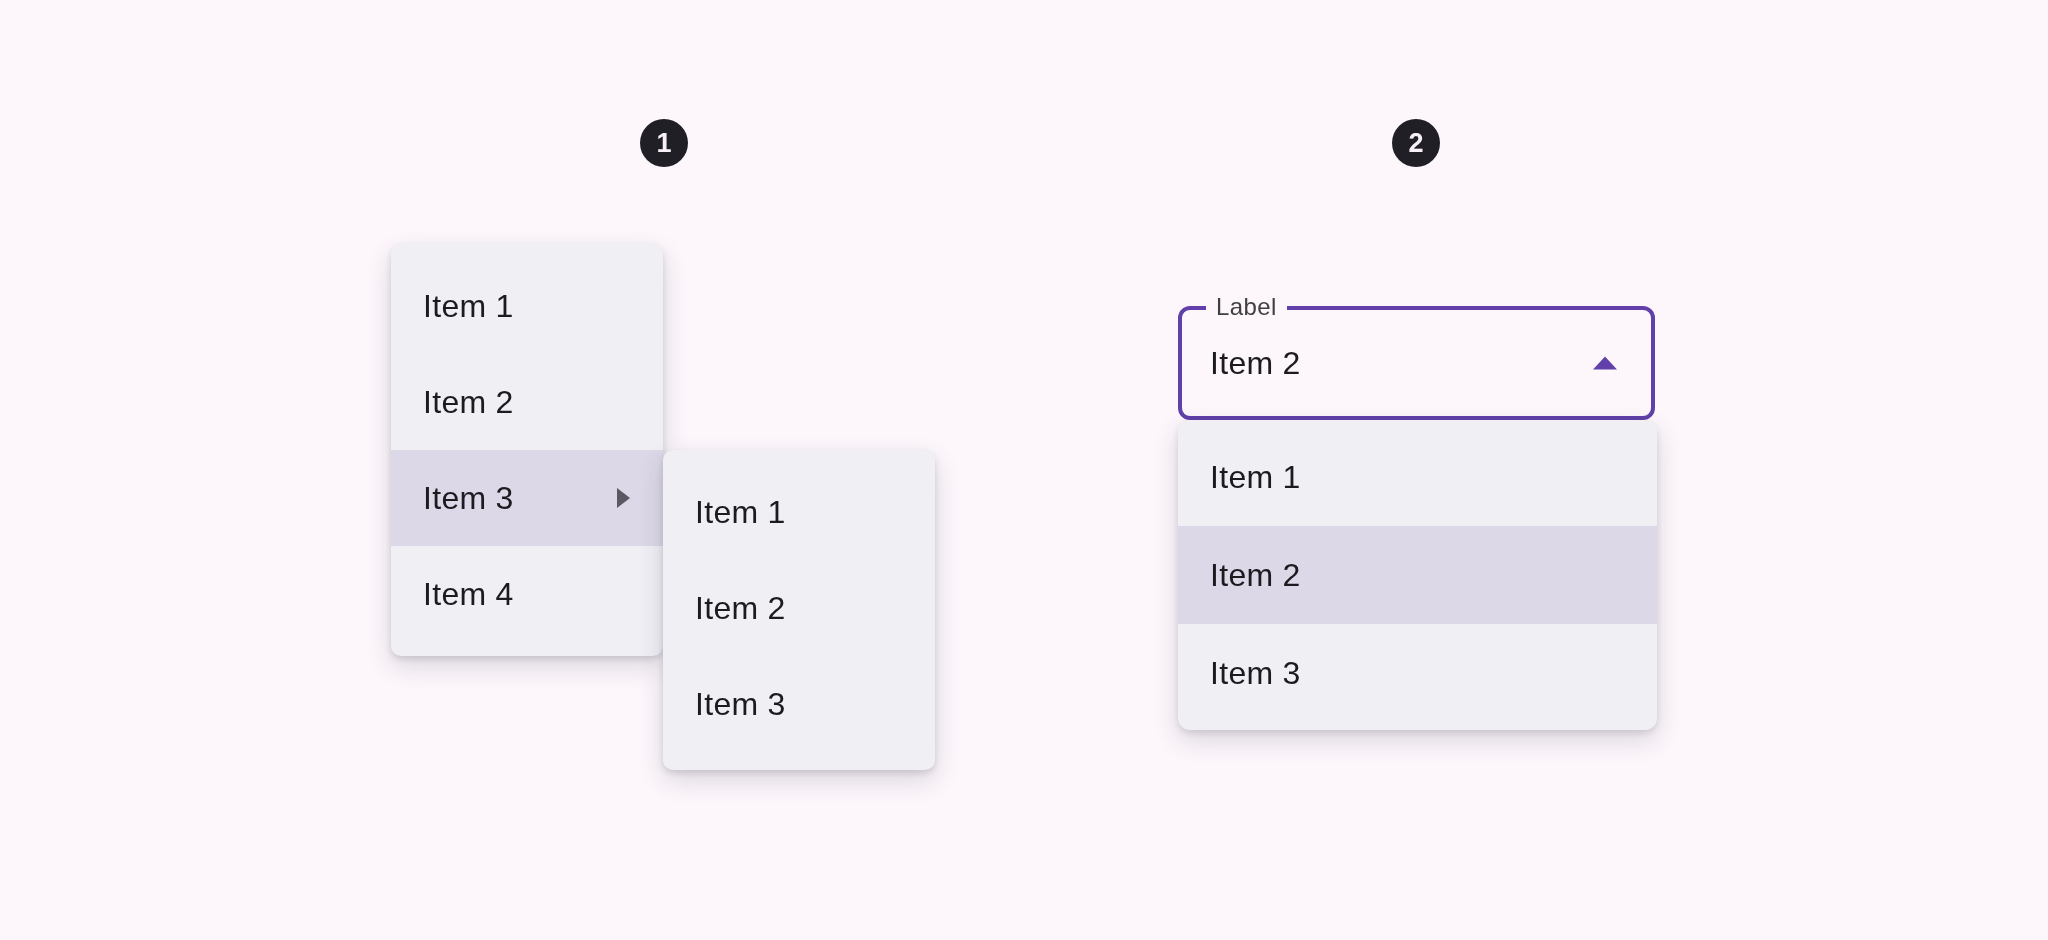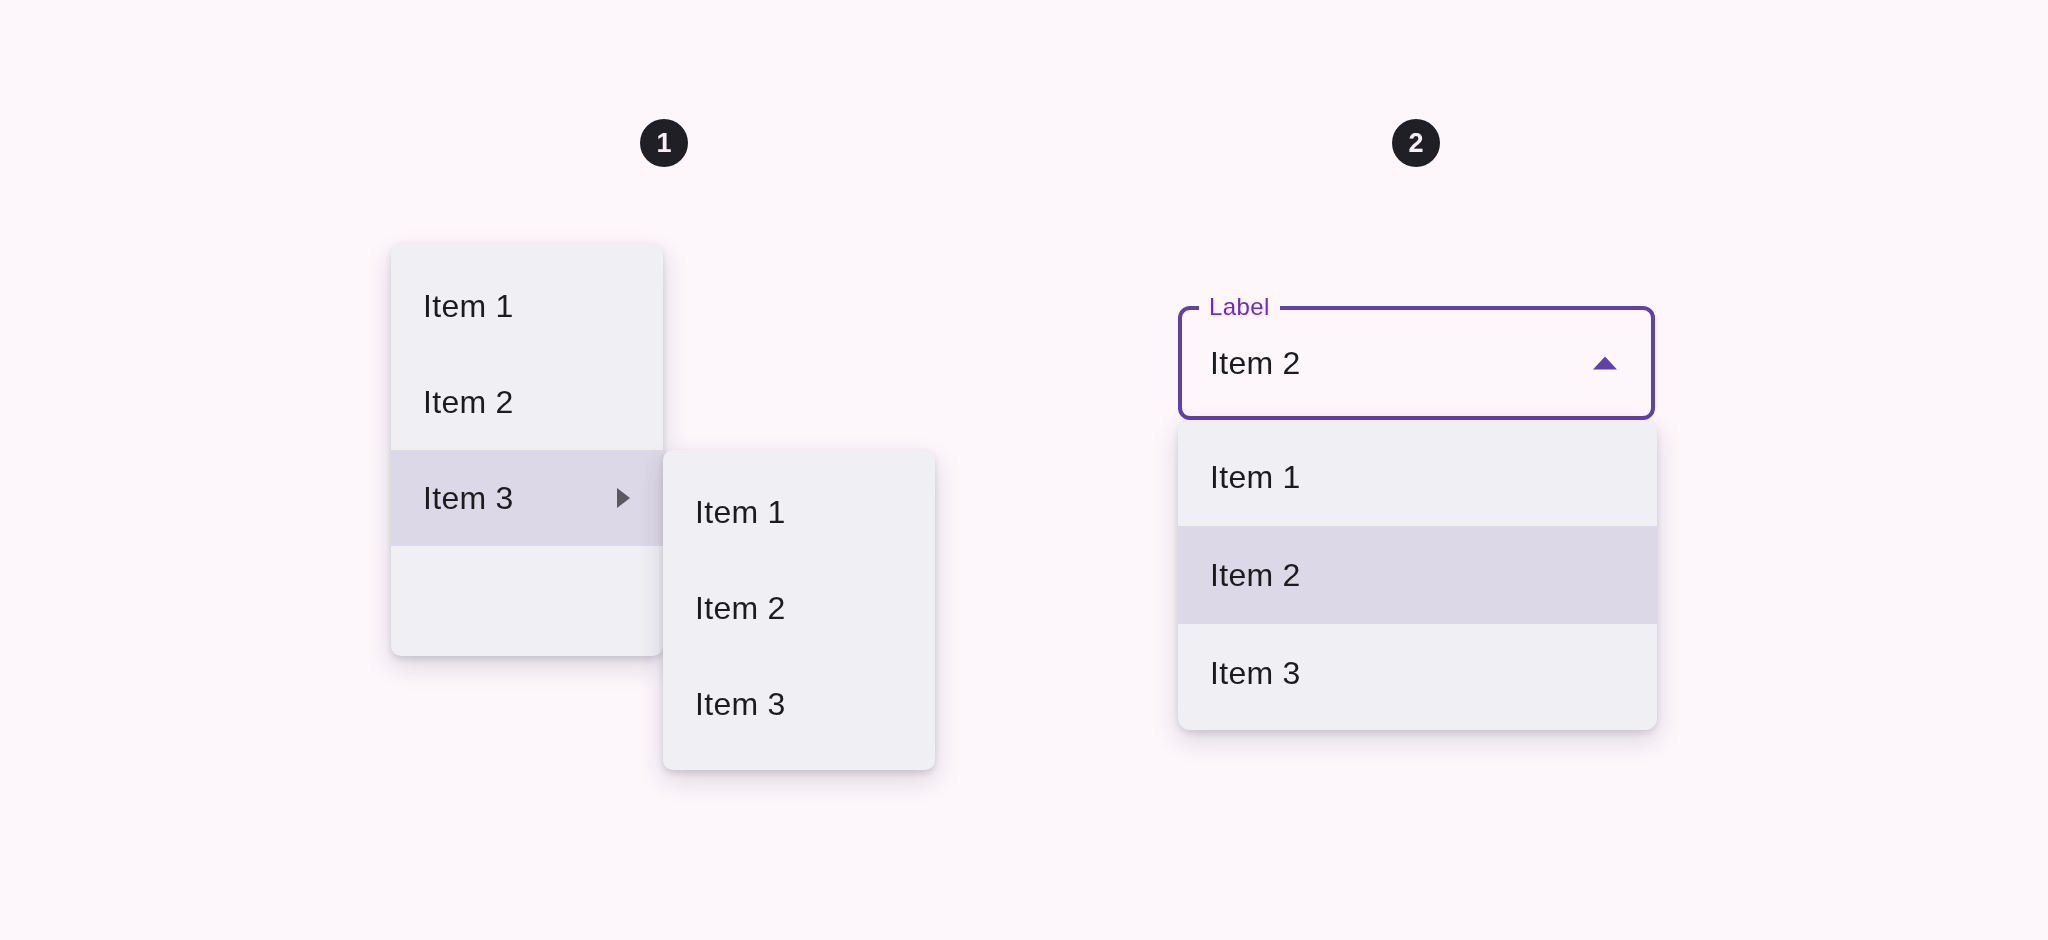--- a/index.html
+++ b/index.html
@@ -47,23 +47,23 @@
 
   
   .select-field {
     position: absolute; left: 1178px; top: 306px; width: 477px; height: 114px;
     border: 4px solid #6141A9; border-radius: 12px;
     display: flex; align-items: center; padding: 0 28px;
     cursor: pointer;
   }
   .select-value { font-size: 32px; letter-spacing: 0.3px; }
   .floating-label {
-    position: absolute; top: -17px; left: 17px;
+    position: absolute; top: -17px; left: 24px;
     background: #FDF7FC; padding: 0 10px;
-    font-size: 24px; line-height: 1.15; color: #6d28d9; letter-spacing: 0.4px;
+    font-size: 24px; line-height: 1.15; color: #404040; letter-spacing: 0.4px;
   }
   .arrow-up {
     position: absolute; right: 34px; top: 50%; transform: translateY(-50%);
     width: 0; height: 0;
     border-left: 12px solid transparent;
     border-right: 12px solid transparent;
     border-bottom: 13px solid #6141A9;
   }
 
   
@@ -95,20 +95,23 @@
     <div class="menu-item">
       <span>Item 1</span>
     </div>
     <div class="menu-item">
       <span>Item 2</span>
     </div>
     <div class="menu-item highlighted">
       <span>Item 3</span>
       <span class="arrow-right"></span>
     </div>
+    <div class="menu-item">
+      <span>Item 4</span>
+    </div>
   </div>
 
   <div class="menu-panel submenu">
     <div class="menu-item">
       <span>Item 1</span>
     </div>
     <div class="menu-item">
       <span>Item 2</span>
     </div>
     <div class="menu-item">

